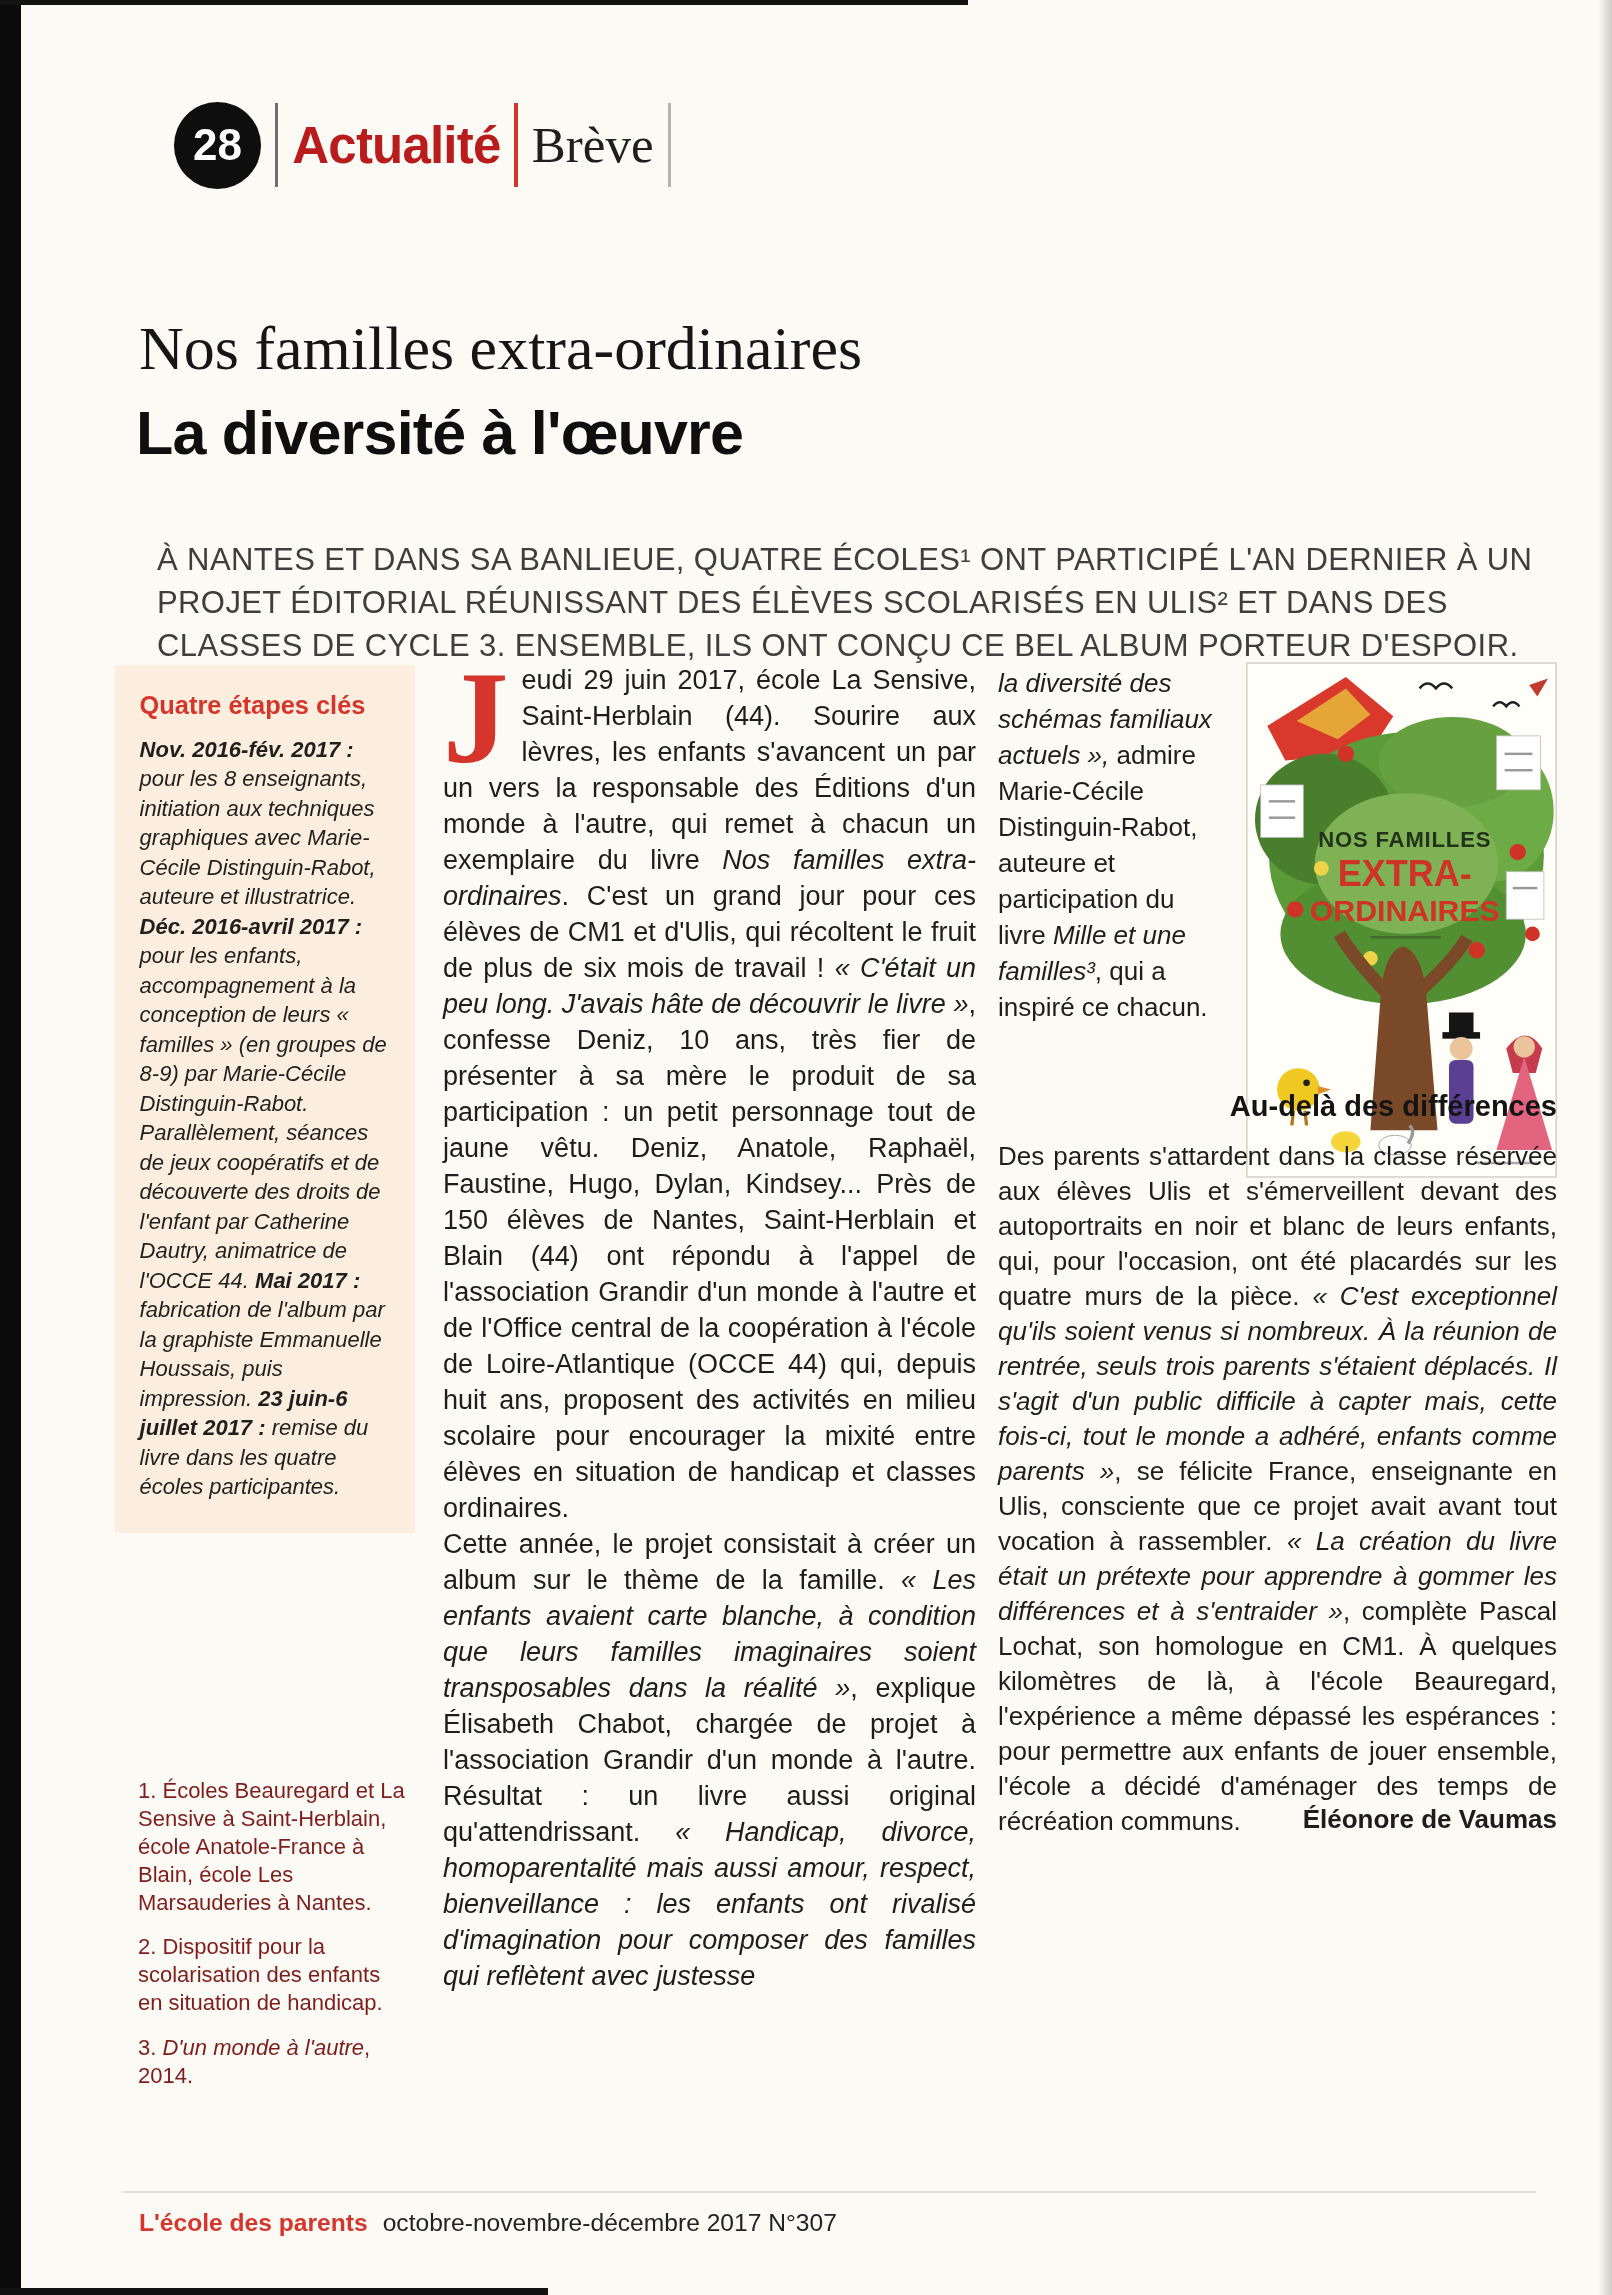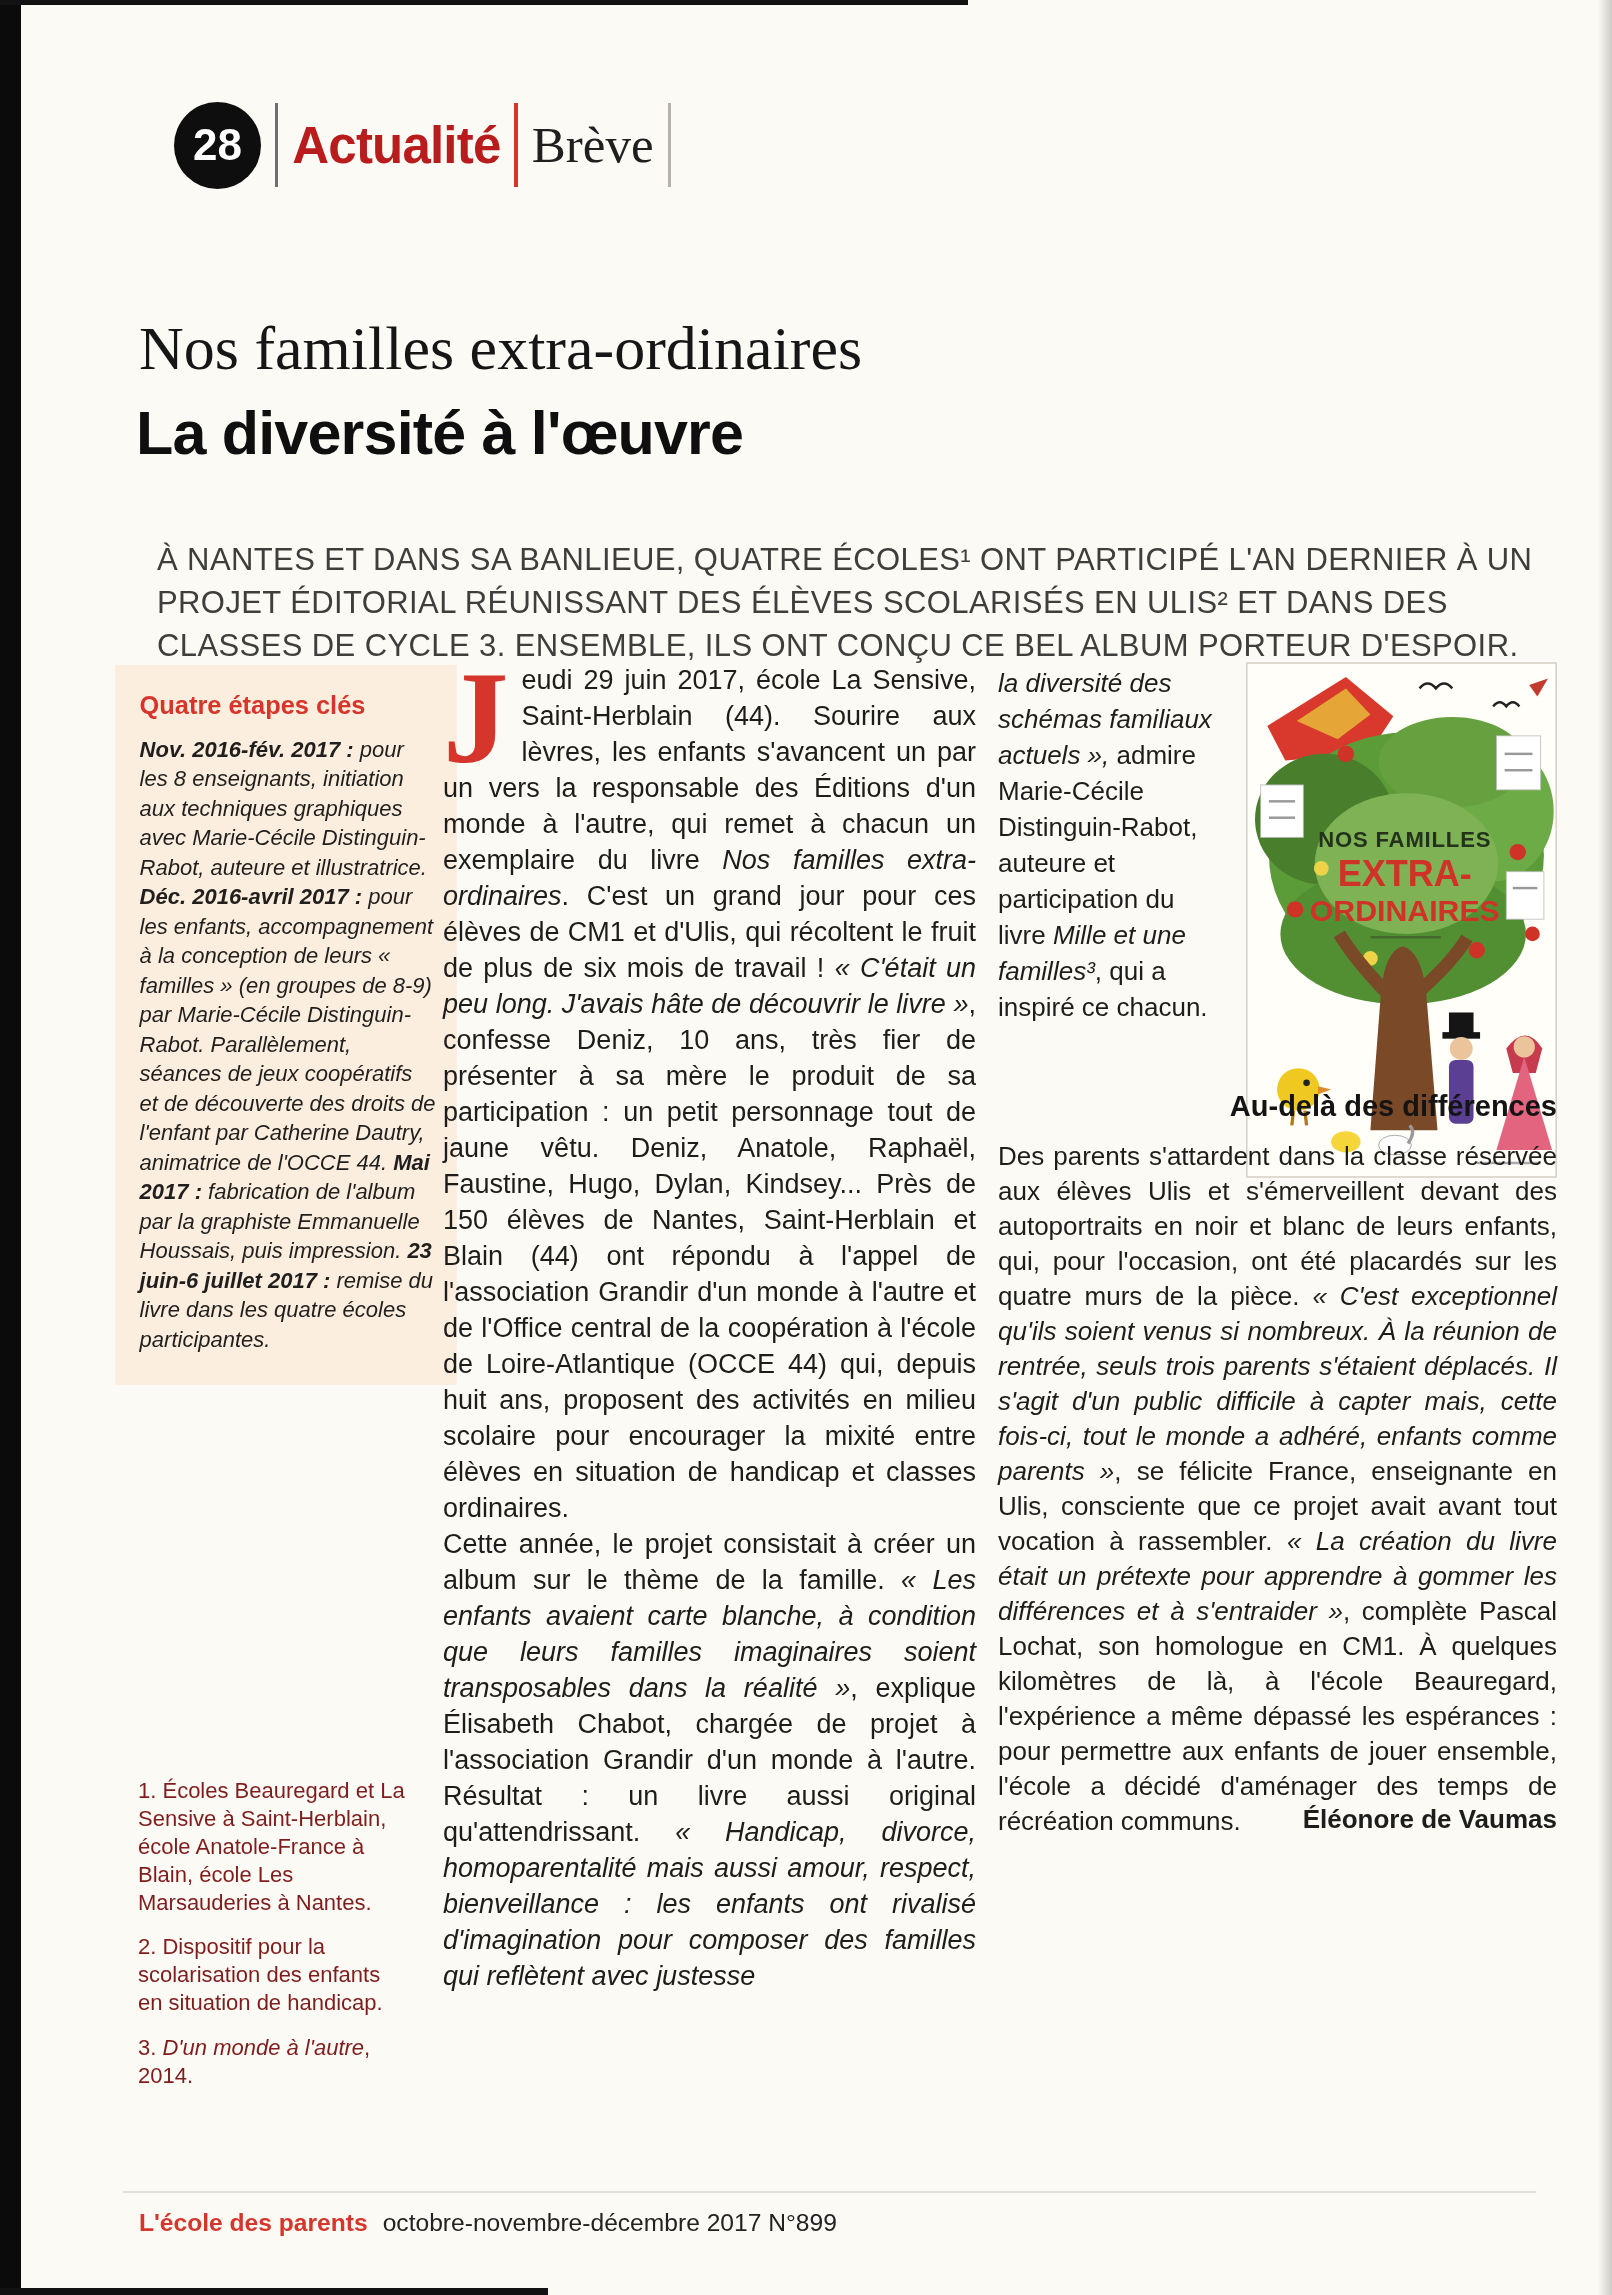--- a/index.html
+++ b/index.html
@@ -27,21 +27,21 @@
 
   
   .surtitle{position:absolute;left:139px;top:313px;margin:0;font-family:"Liberation Serif",serif;
     font-weight:normal;font-size:62px;color:#161616;}
   .main-title{position:absolute;left:136px;top:398px;margin:0;font-size:61px;font-weight:800;
     color:#0f0f0f;letter-spacing:-0.8px;}
   .standfirst{position:absolute;left:139px;top:520px;margin:18px;width:1385px;font-size:31px;
     line-height:43px;color:#3e3e3c;letter-spacing:0.4px;}
 
   
-  .sidebar{position:absolute;left:115px;top:665px;width:342px;box-sizing:border-box;
+  .sidebar{position:absolute;left:115px;top:665px;width:300px;box-sizing:border-box;
     background:#fceede;padding:26px 21px 31px 24.6px;}
   .sidebar-title{color:#d6352b;font-weight:bold;font-size:25.4px;margin:0 0 14.8px 0;}
   .sidebar-body{margin:0;font-size:22px;line-height:29.5px;color:#201f1d;}
 
   
   .footnotes{position:absolute;left:138px;top:1777px;width:270px;font-size:22px;line-height:28px;color:#7f1d1d;}
   .footnote{margin:0 0 16.4px 0;}
 
   
   .col-main{position:absolute;left:443px;top:662px;width:533px;font-size:27px;line-height:36px;
@@ -186,17 +186,17 @@
       </div>
     </div>
     <h3 class="section-heading">Au-delà des différences</h3>
     <p class="right-body"><span>Des parents s'attardent dans la classe réservée aux élèves Ulis et s'émerveillent devant des autoportraits en noir et blanc de leurs enfants, qui, pour l'occasion, ont été placardés sur les quatre murs de la pièce. </span><span class="it">« C'est exceptionnel qu'ils soient venus si nombreux. À la réunion de rentrée, seuls trois parents s'étaient déplacés. Il s'agit d'un public difficile à capter mais, cette fois-ci, tout le monde a adhéré, enfants comme parents »</span><span>, se félicite France, enseignante en Ulis, consciente que ce projet avait avant tout vocation à rassembler. </span><span class="it">« La création du livre était un prétexte pour apprendre à gommer les différences et à s'entraider »</span><span>, complète Pascal Lochat, son homologue en CM1. À quelques kilomètres de là, à l'école Beauregard, l'expérience a même dépassé les espérances : pour permettre aux enfants de jouer ensemble, l'école a décidé d'aménager des temps de récréation communs.</span></p>
     <div class="byline">Éléonore de Vaumas</div>
   </div>
 
   <div class="footer-rule"></div>
   <div class="footer">
     <span class="mag">L'école des parents</span>
-    <span class="issue">octobre-novembre-décembre 2017  N°899</span>
+    <span class="issue">octobre-novembre-décembre 2017  N°307</span>
   </div>
 
 </div>
 
 
 </body></html>

